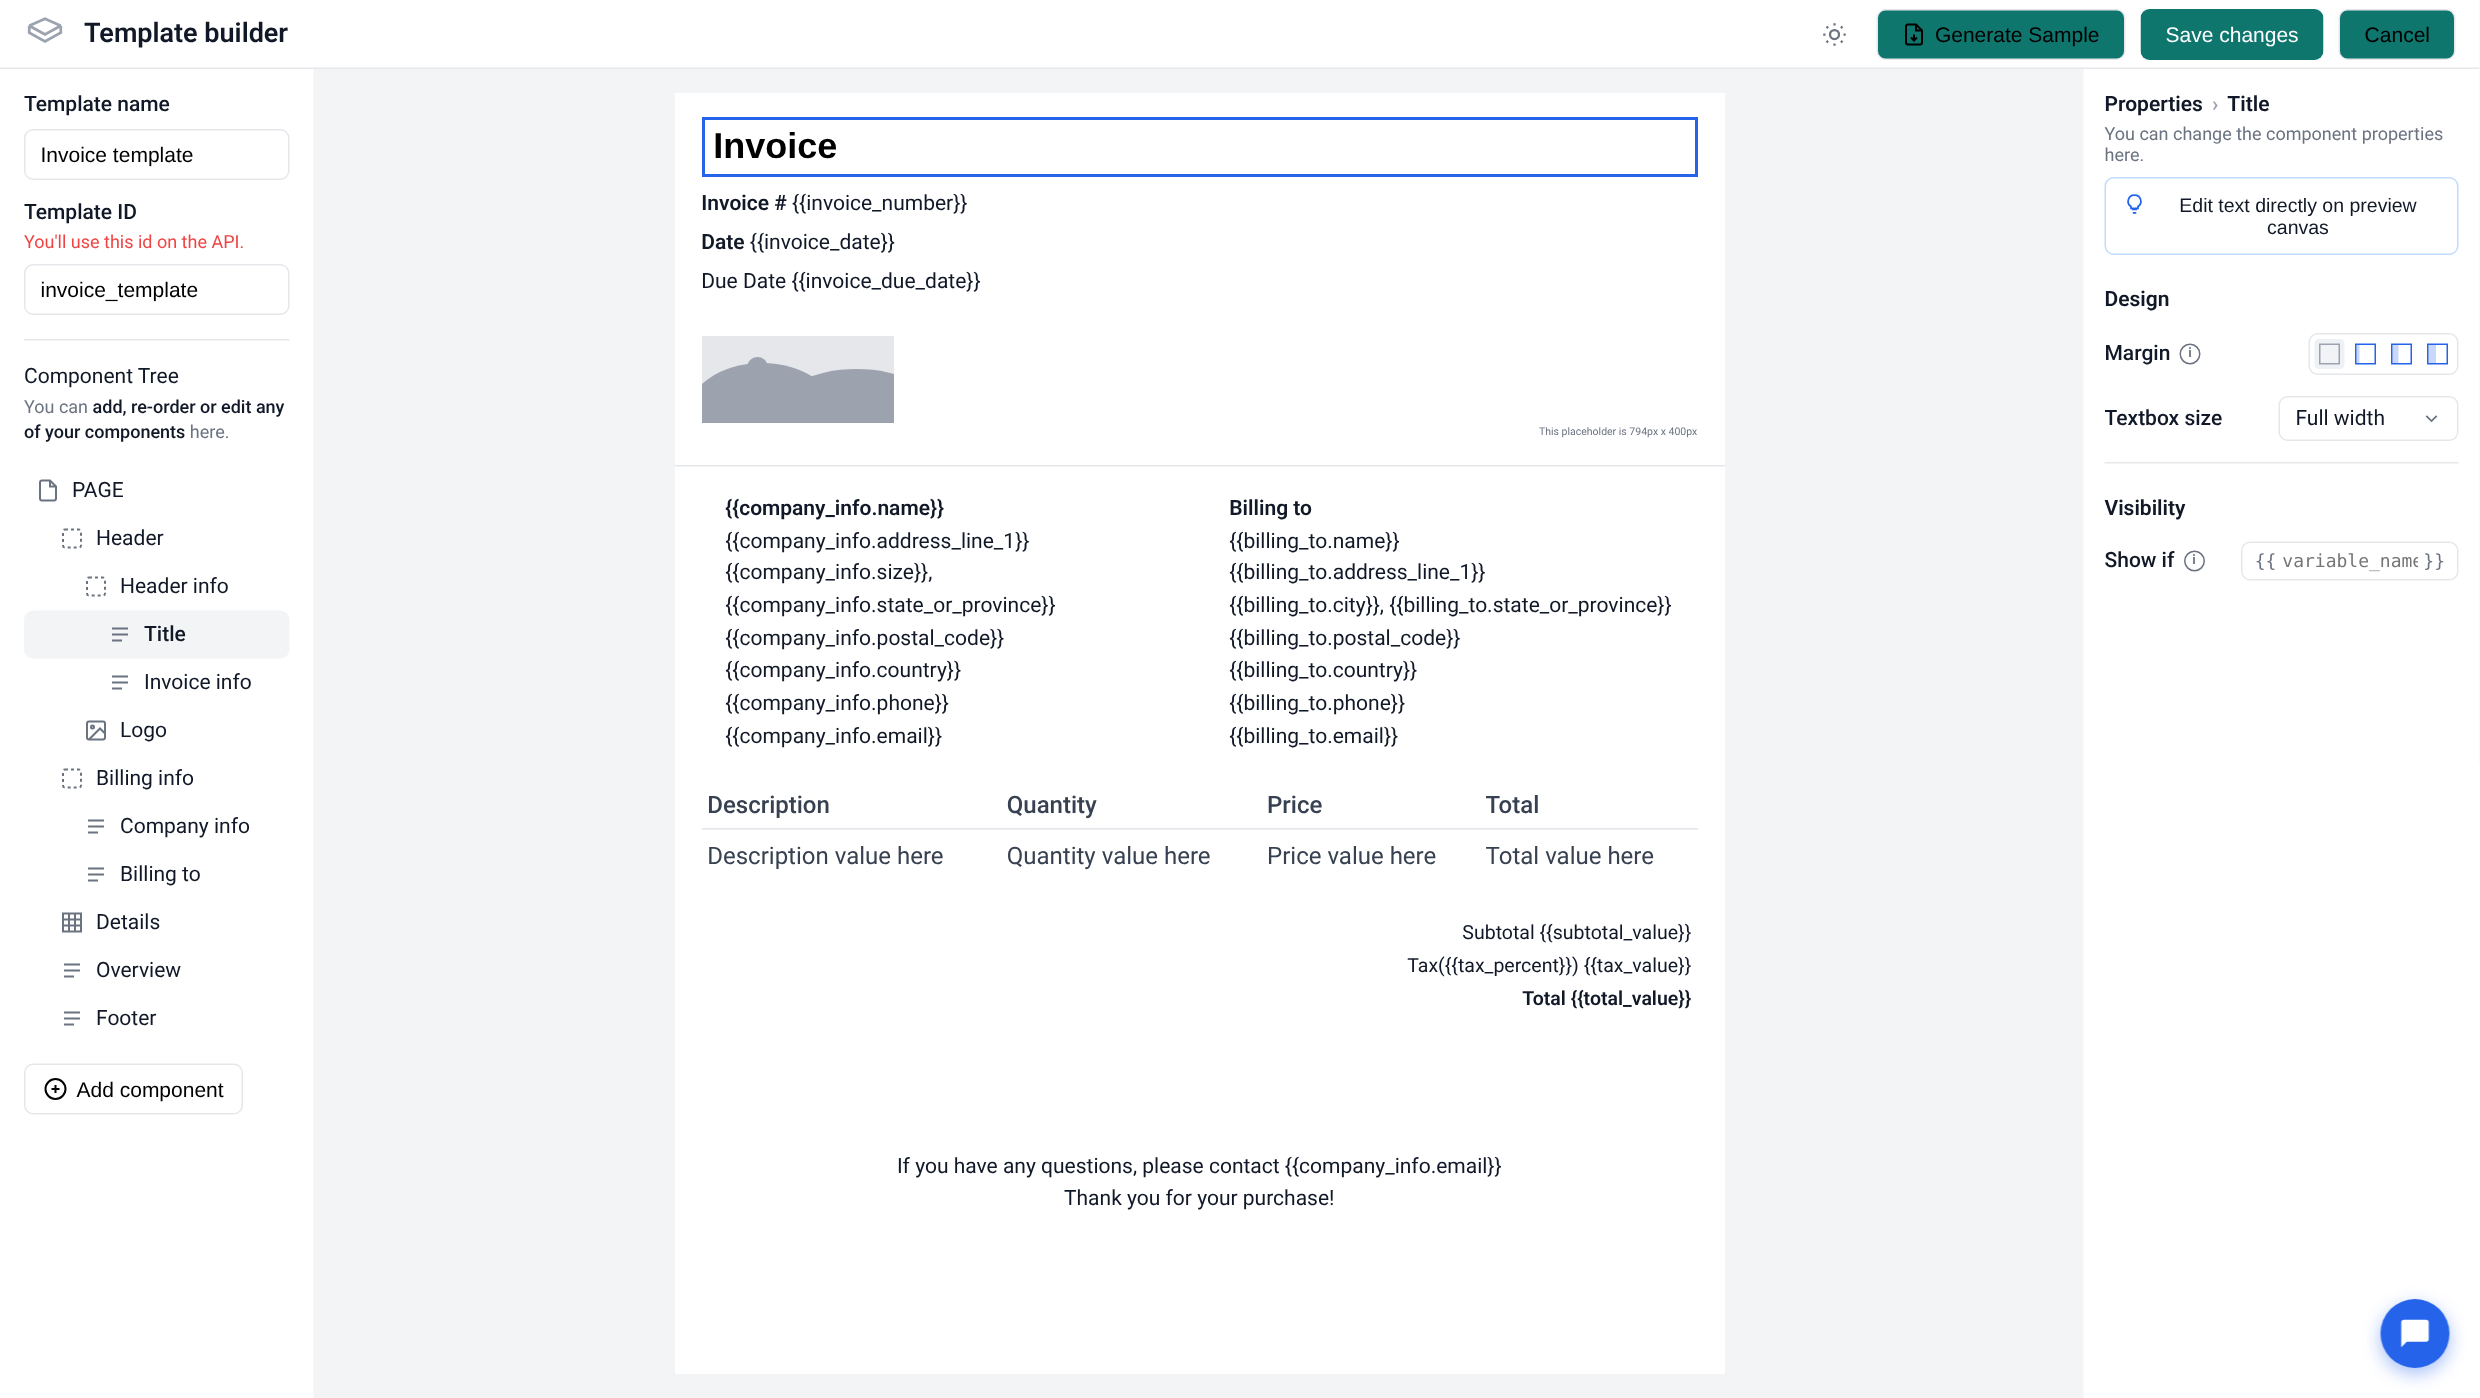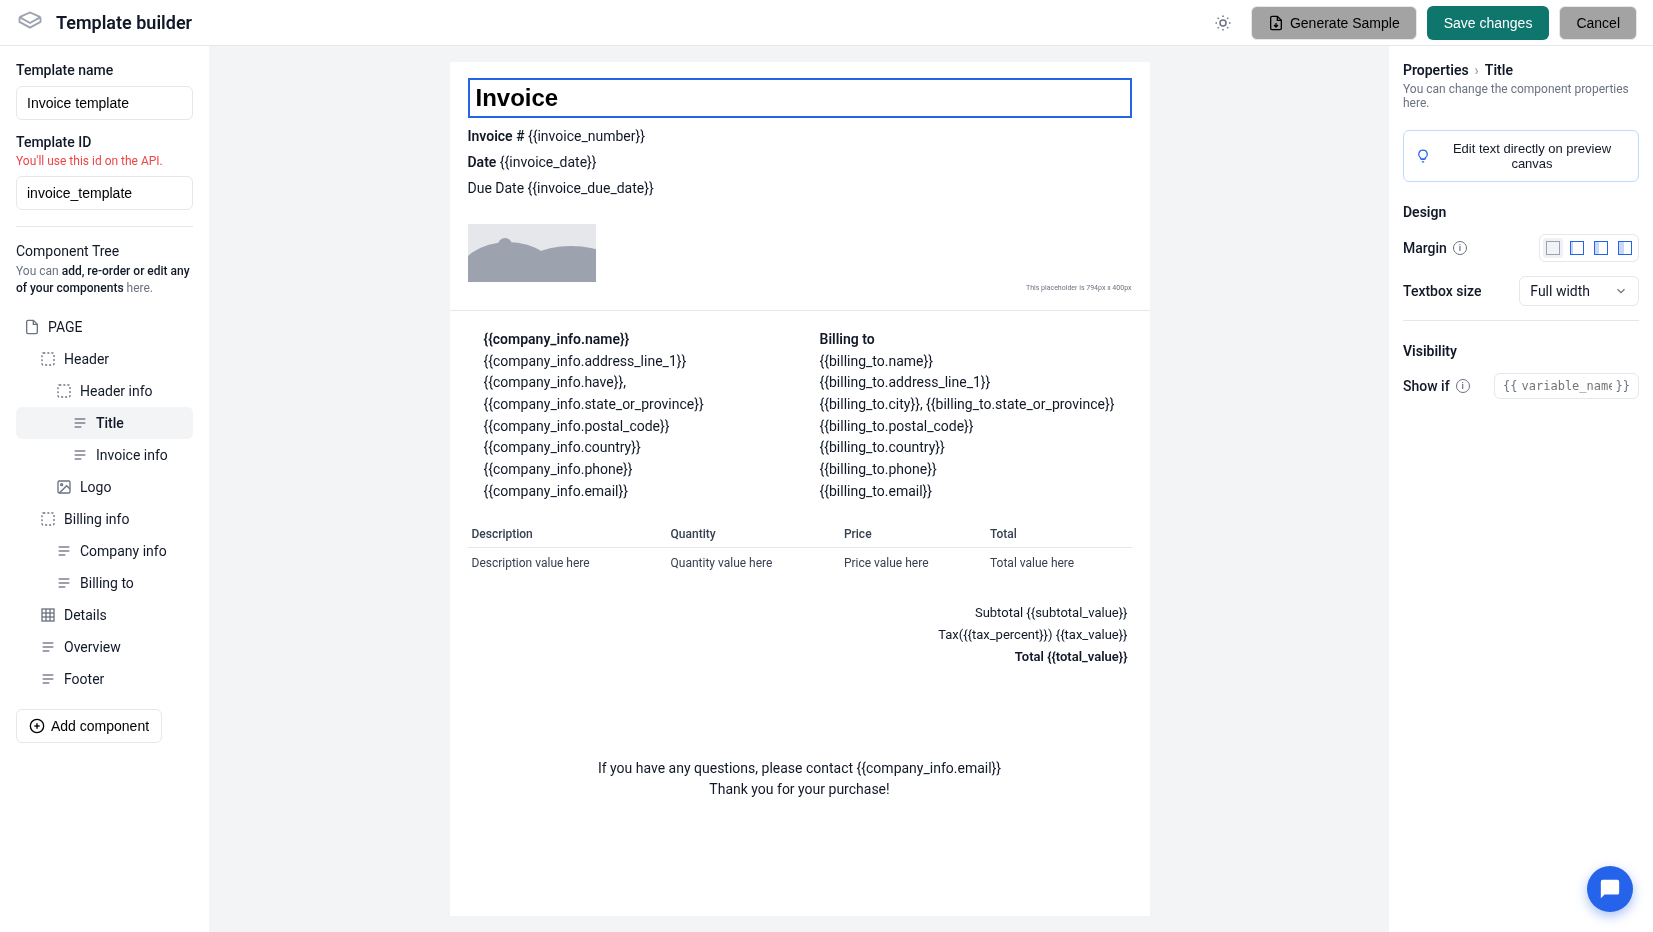--- a/index.html
+++ b/index.html
@@ -2,21 +2,21 @@
 <html><head>
 <meta charset="utf-8">
 <style>
 * { margin: 0; padding: 0; box-sizing: border-box; }
 body { font-family: -apple-system, BlinkMacSystemFont, "Segoe UI", Roboto, sans-serif; color: #111827; font-size: 14px; background: #fff; }
 .header { display: flex; align-items: center; justify-content: space-between; padding: 8px 16px; border-bottom: 1px solid #e5e7eb; height: 46px; }
 .header-left { display: flex; align-items: center; gap: 12px; }
 .logo-icon { width: 28px; height: 28px; color: #9ca3af; }
 .app-title { font-size: 18px; font-weight: 600; }
 .header-right { display: flex; align-items: center; gap: 10px; }
-.btn { padding: 8px 16px; border-radius: 6px; font-size: 14px; font-weight: 500; cursor: pointer; border: 1px solid transparent; display: inline-flex; align-items: center; gap: 6px; background: #a3a3a3; }
+.btn { padding: 8px 16px; border-radius: 6px; font-size: 14px; font-weight: 500; cursor: pointer; border: 1px solid transparent; display: inline-flex; align-items: center; gap: 6px; background: #0f766e; }
 .btn-outline { border-color: #e5e7eb; }
 .btn-primary { background: #0f766e; color: #fff; }
 .icon-btn { width: 36px; height: 36px; display: inline-flex; align-items: center; justify-content: center; border-radius: 6px; cursor: pointer; color: #6b7280; }
 .layout { display: flex; height: calc(100vh - 46px); }
 .sidebar-left { width: 210px; padding: 16px; border-right: 1px solid #f3f4f6; overflow-y: auto; }
 .field-label { font-size: 14px; font-weight: 500; margin-bottom: 8px; }
 .field-help { font-size: 12px; color: #ef4444; margin-bottom: 8px; margin-top: -4px; }
 .text-input { width: 100%; padding: 8px 10px; border: 1px solid #e5e7eb; border-radius: 6px; font-size: 14px; background: #fff; }
 .section-divider { border: none; border-top: 1px solid #e5e7eb; margin: 16px 0; }
 .tree-label { font-size: 14px; font-weight: 400; margin-bottom: 4px; }
@@ -39,31 +39,31 @@
 .meta-line b { font-weight: 600; }
 .img-placeholder { width: 128px; height: 58px; background: #e5e7eb; position: relative; overflow: hidden; }
 .img-placeholder .sun { position: absolute; top: 14px; left: 30px; width: 14px; height: 14px; border-radius: 50%; background: #9ca3af; }
 .img-placeholder .hill1 { position: absolute; bottom: -30px; left: -10px; width: 100px; height: 70px; border-radius: 50%; background: #9ca3af; }
 .img-placeholder .hill2 { position: absolute; bottom: -24px; right: -30px; width: 110px; height: 60px; border-radius: 50%; background: #9ca3af; }
 .img-caption { font-size: 7px; color: #6b7280; text-align: right; margin-top: 2px; }
 .canvas-divider { border: none; border-top: 1px solid #e5e7eb; margin: 18px -18px; }
 .two-col { display: flex; gap: 40px; padding: 0 16px; }
 .col { flex: 1; font-size: 14px; line-height: 1.55; }
 .col b { font-weight: 600; }
-.items-table { width: 100%; margin-top: 18px; border-collapse: collapse; font-size: 12px; }
+.items-table { width: 100%; margin-top: 18px; border-collapse: collapse; font-size: 16px; }
 .items-table th { text-align: left; font-weight: 500; color: #374151; padding: 6px 4px; border-bottom: 1px solid #e5e7eb; }
 .items-table td { padding: 8px 4px; color: #374151; }
 .totals { text-align: right; font-size: 13px; margin-top: 24px; line-height: 1.7; padding-right: 4px;}
 .totals .grand { font-weight: 600; }
 .footer-msg { text-align: center; font-size: 14px; margin-top: 90px; line-height: 1.5; }
 .sidebar-right { width: 264px; padding: 16px 14px; overflow-y: auto; }
 .breadcrumb { font-size: 14px; font-weight: 600; display: flex; align-items: center; gap: 6px; }
 .breadcrumb .chev { color: #9ca3af; }
 .prop-help { font-size: 12px; color: #6b7280; margin-top: 4px; }
-.hint-btn { display: flex; align-items: center; gap: 8px; width: 100%; padding: 10px 12px; border: 1px solid #bfdbfe; border-radius: 6px; font-size: 13px; color: #111827; background: #fff; margin-top: 20px; cursor: pointer;}
+.hint-btn { display: flex; align-items: flex-start; gap: 8px; width: 100%; padding: 10px 12px; border: 1px solid #bfdbfe; border-radius: 6px; font-size: 13px; color: #111827; background: #fff; margin-top: 8px; cursor: pointer;}
 .hint-btn .bulb { color: #2563eb; width: 14px; height: 14px; }
 .prop-section-title { font-size: 14px; font-weight: 600; margin-top: 22px; margin-bottom: 14px; }
 .prop-row { display: flex; align-items: center; justify-content: space-between; margin-bottom: 14px; }
 .prop-label { font-size: 14px; font-weight: 500; display: flex; align-items: center; gap: 6px; }
 .info-icon { width: 14px; height: 14px; border: 1.3px solid #6b7280; border-radius: 50%; display: inline-flex; align-items: center; justify-content: center; font-size: 9px; color: #6b7280; font-weight: 600; }
 .margin-group { display: flex; gap: 4px; border: 1px solid #e5e7eb; border-radius: 6px; padding: 3px; }
 .margin-opt { width: 20px; height: 20px; display: inline-flex; align-items: center; justify-content: center; cursor: pointer; border-radius: 3px;}
 .margin-opt.active { background: #eef1f5; }
 .margin-opt .box { width: 14px; height: 14px; border: 1.5px solid #2563eb; }
 .margin-opt.active .box { border-color: #9ca3af; background:#f1f3f6;}
@@ -271,21 +271,21 @@
               <div class="hill2"></div>
           </div>
           <div class="img-caption">This placeholder is 794px x 400px</div>
         </div>
       </div>
       <hr class="canvas-divider">
       <div class="two-col">
         <div class="col">
           <b>{{company_info.name}}</b><br>
           <span>{{company_info.address_line_1}}</span><br>
-          <span>{{company_info.have}},</span><br>
+          <span>{{company_info.size}},</span><br>
           <span>{{company_info.state_or_province}}</span><br>
           <span>{{company_info.postal_code}}</span><br>
           <span>{{company_info.country}}</span><br>
           <span>{{company_info.phone}}</span><br>
           <span>{{company_info.email}}</span>
         </div>
         <div class="col">
           <b>Billing to</b><br>
           <span>{{billing_to.name}}</span><br>
           <span>{{billing_to.address_line_1}}</span><br>

